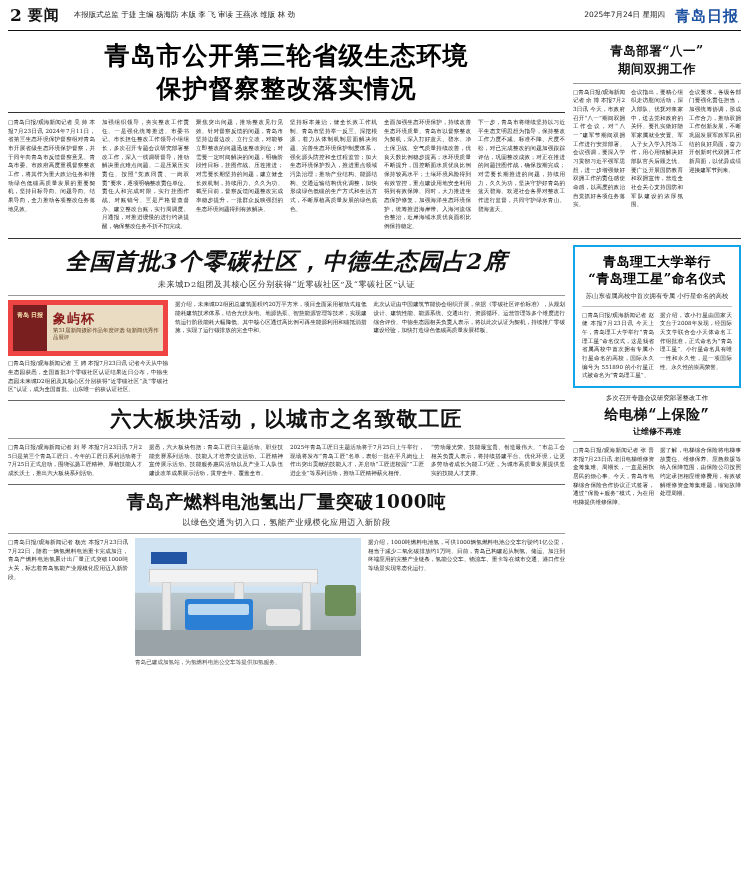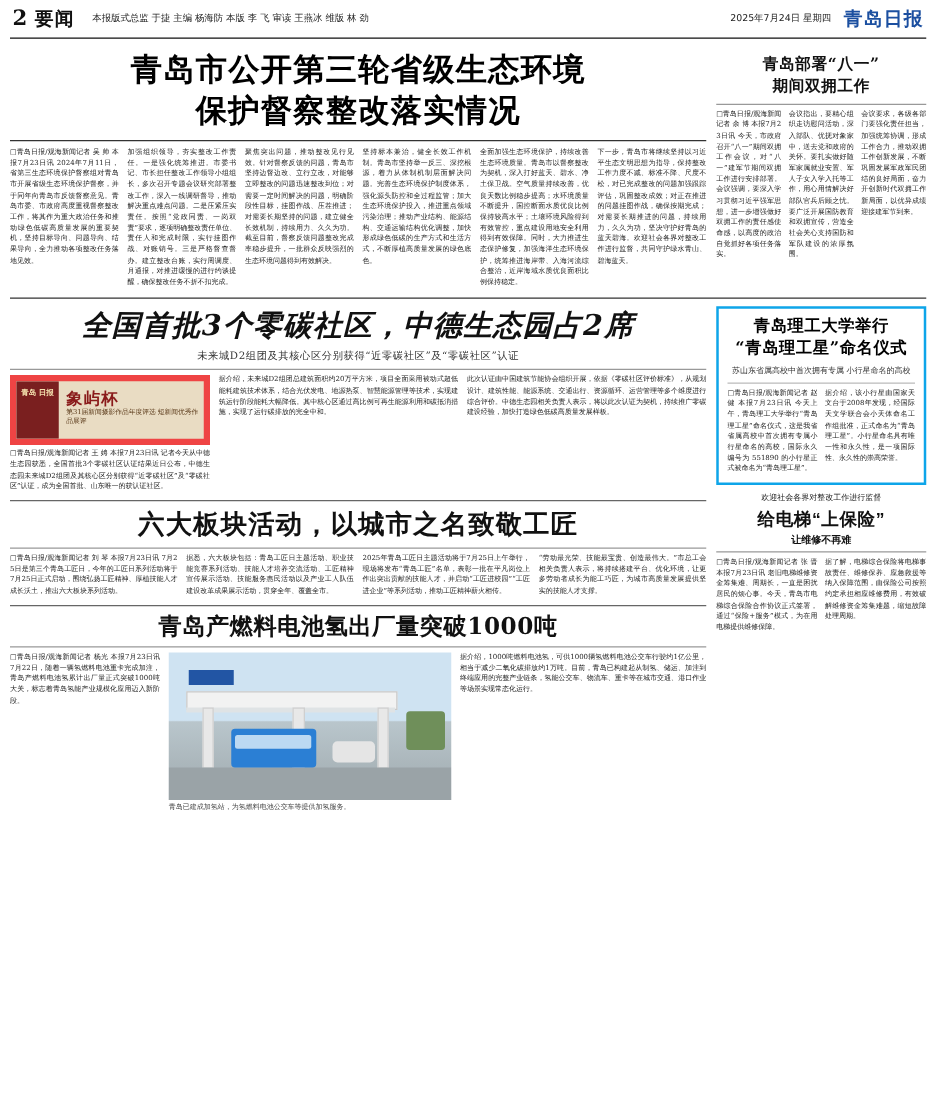--- a/index.html
+++ b/index.html
@@ -114,21 +114,21 @@
     text-align:center;font-size:6.4px;color:#333;line-height:1.4;
     font-family:"DejaVu Serif",serif;margin:4px 0 5px 0;
   }
   .rb-rule{border-bottom:1px solid #bbb;margin:4px 0;}
 
   
   .promo-kicker{
     text-align:center;font-size:6.4px;color:#222;font-family:"DejaVu Serif",serif;margin-top:6px;
   }
   .promo-title{
-    text-align:center;font-family:Liberation Sans, sans-serif;font-weight:bold;font-size:14px;
+    text-align:center;font-family:Liberation Mono, monospace;font-weight:bold;font-size:14px;
     line-height:1.3;letter-spacing:.5px;margin:3px 0 2px 0;
   }
   .promo-sub{
     text-align:center;font-size:8px;font-weight:bold;color:#111;font-family:"DejaVu Serif",serif;
     margin-bottom:4px;
   }
 
   
   .photo{
     width:100%;height:118px;background:linear-gradient(#cfe3f2 0%, #cfe3f2 46%, #b9c6cc 47%, #9fa9ad 100%);
@@ -230,20 +230,21 @@
           <div class="col txt">据悉，六大板块包括：青岛工匠日主题活动、职业技能竞赛系列活动、技能人才培养交流活动、工匠精神宣传展示活动、技能服务惠民活动以及产业工人队伍建设改革成果展示活动，贯穿全年、覆盖全市。</div>
           <div class="col txt">2025年青岛工匠日主题活动将于7月25日上午举行，现场将发布“青岛工匠”名单，表彰一批在平凡岗位上作出突出贡献的技能人才，并启动“工匠进校园”“工匠进企业”等系列活动，推动工匠精神薪火相传。</div>
           <div class="col txt">“劳动最光荣、技能最宝贵、创造最伟大。”市总工会相关负责人表示，将持续搭建平台、优化环境，让更多劳动者成长为能工巧匠，为城市高质量发展提供坚实的技能人才支撑。</div>
         </div>
       </div>
 
       <div class="divider-mid"></div>
 
       <div>
         <div class="headline-4">青岛产燃料电池氢出厂量突破1000吨</div>
+        <div class="subhead">以绿色交通为切入口，氢能产业规模化应用迈入新阶段</div>
         <div class="rule-thin"></div>
         <div class="cols" style="gap:7px;">
           <div class="col txt" style="flex:0 0 120px;">□青岛日报/观海新闻记者 杨光
 本报7月23日讯 7月22日，随着一辆氢燃料电池重卡完成加注，青岛产燃料电池氢累计出厂量正式突破1000吨大关，标志着青岛氢能产业规模化应用迈入新阶段。</div>
           <div class="col" style="flex:0 0 226px;">
             <div class="photo">
               <div class="ph-sign"></div>
               <div class="ph-canopy"></div>
               <div class="ph-canopy2"></div>
               <div class="ph-pillar" style="left:12%;"></div>
@@ -270,21 +271,21 @@
         <div class="redbox-sub">苏山东省属高校中首次拥有专属
 小行星命名的高校</div>
         <div class="rb-rule"></div>
         <div class="cols" style="gap:6px;">
           <div class="col txt">□青岛日报/观海新闻记者 赵 健
 本报7月23日讯 今天上午，青岛理工大学举行“青岛理工星”命名仪式，这是我省省属高校中首次拥有专属小行星命名的高校，国际永久编号为 551890 的小行星正式被命名为“青岛理工星”。</div>
           <div class="col txt">据介绍，该小行星由国家天文台于2008年发现，经国际天文学联合会小天体命名工作组批准，正式命名为“青岛理工星”。小行星命名具有唯一性和永久性，是一项国际性、永久性的崇高荣誉。</div>
         </div>
       </div>
 
-      <div class="promo-kicker">欢迎社会各界对整改工作进行监督</div>
+      <div class="promo-kicker">多次召开专题会议研究部署整改工作</div>
       <div class="promo-title">给电梯“上保险”</div>
       <div class="promo-sub">让维修不再难</div>
       <div class="rule-thin"></div>
       <div class="cols" style="gap:6px;">
         <div class="col txt">□青岛日报/观海新闻记者 张 晋
 本报7月23日讯 老旧电梯维修资金筹集难、周期长，一直是困扰居民的烦心事。今天，青岛市电梯综合保险合作协议正式签署，通过“保险+服务”模式，为在用电梯提供维修保障。</div>
         <div class="col txt">据了解，电梯综合保险将电梯事故责任、维修保养、应急救援等纳入保障范围，由保险公司按照约定承担相应维修费用，有效破解维修资金筹集难题，缩短故障处理周期。</div>
       </div>
     </div>
   </div>

